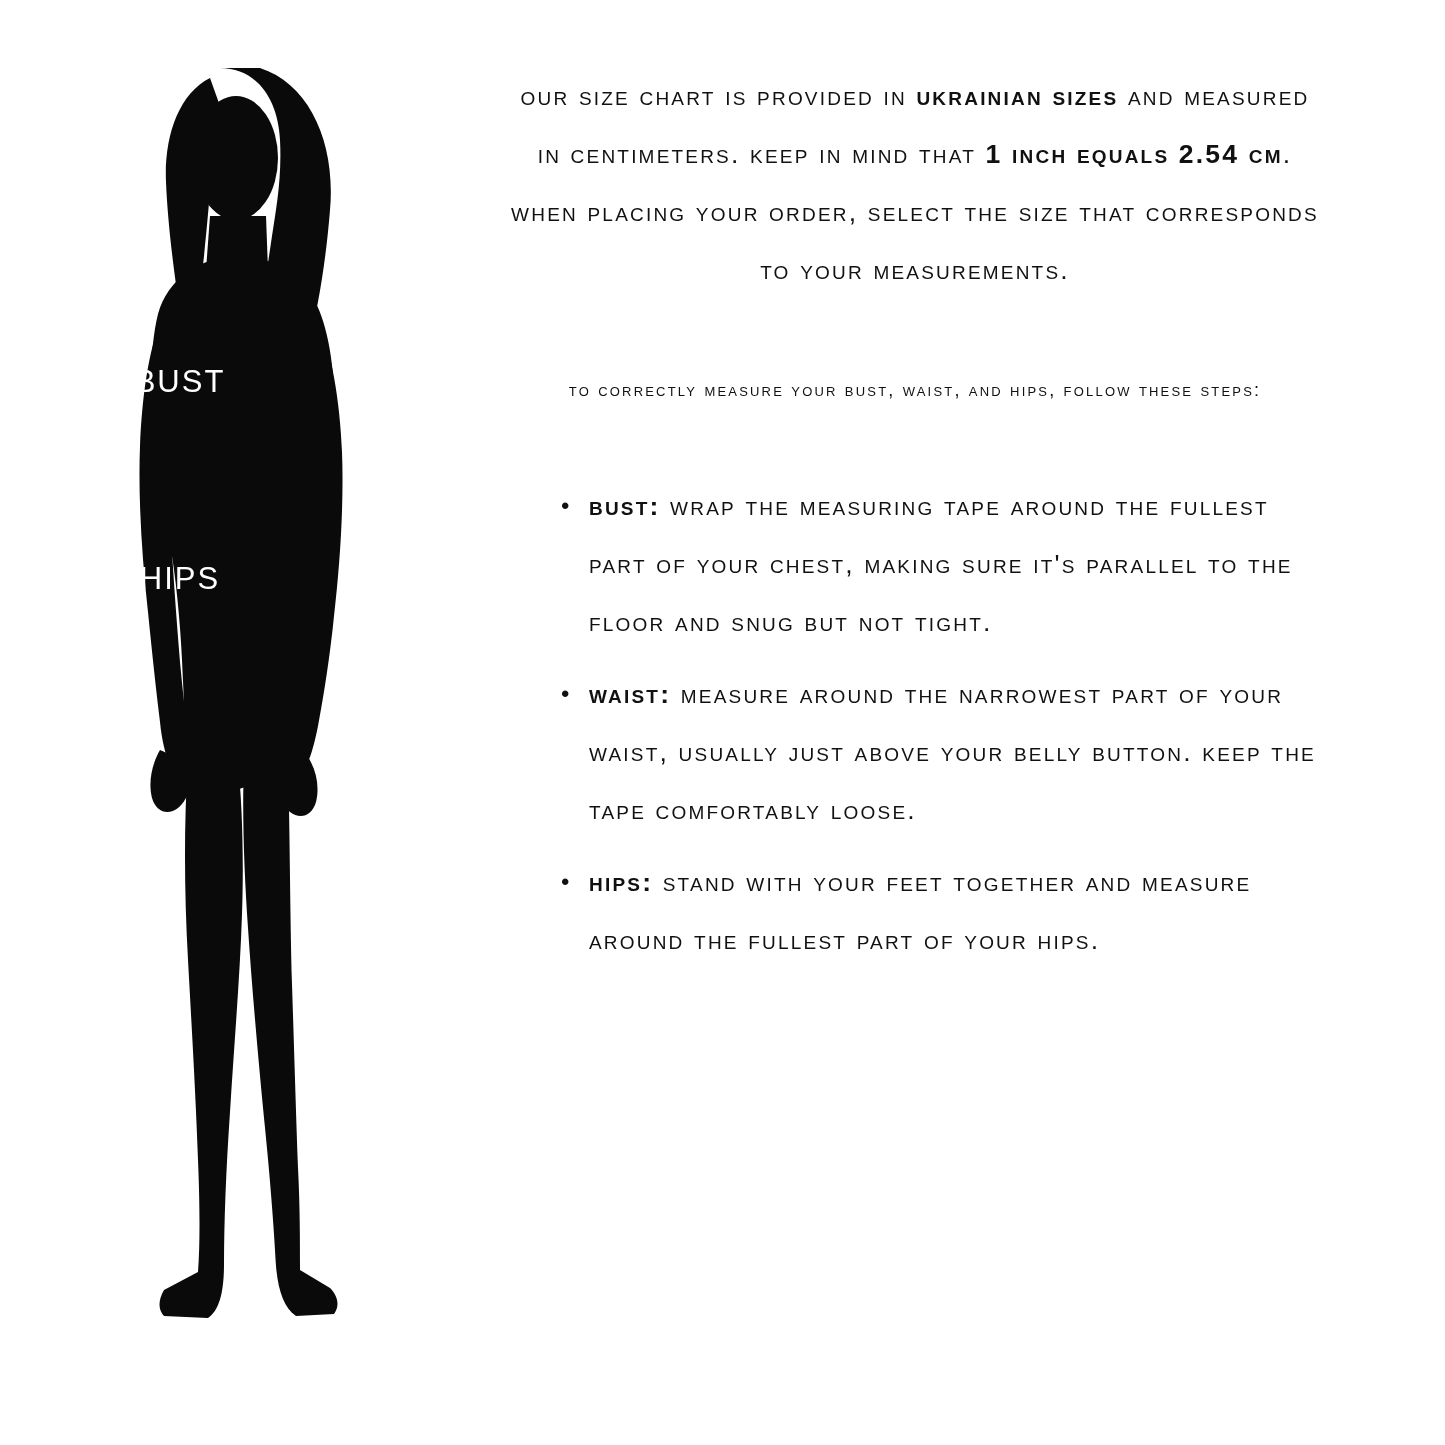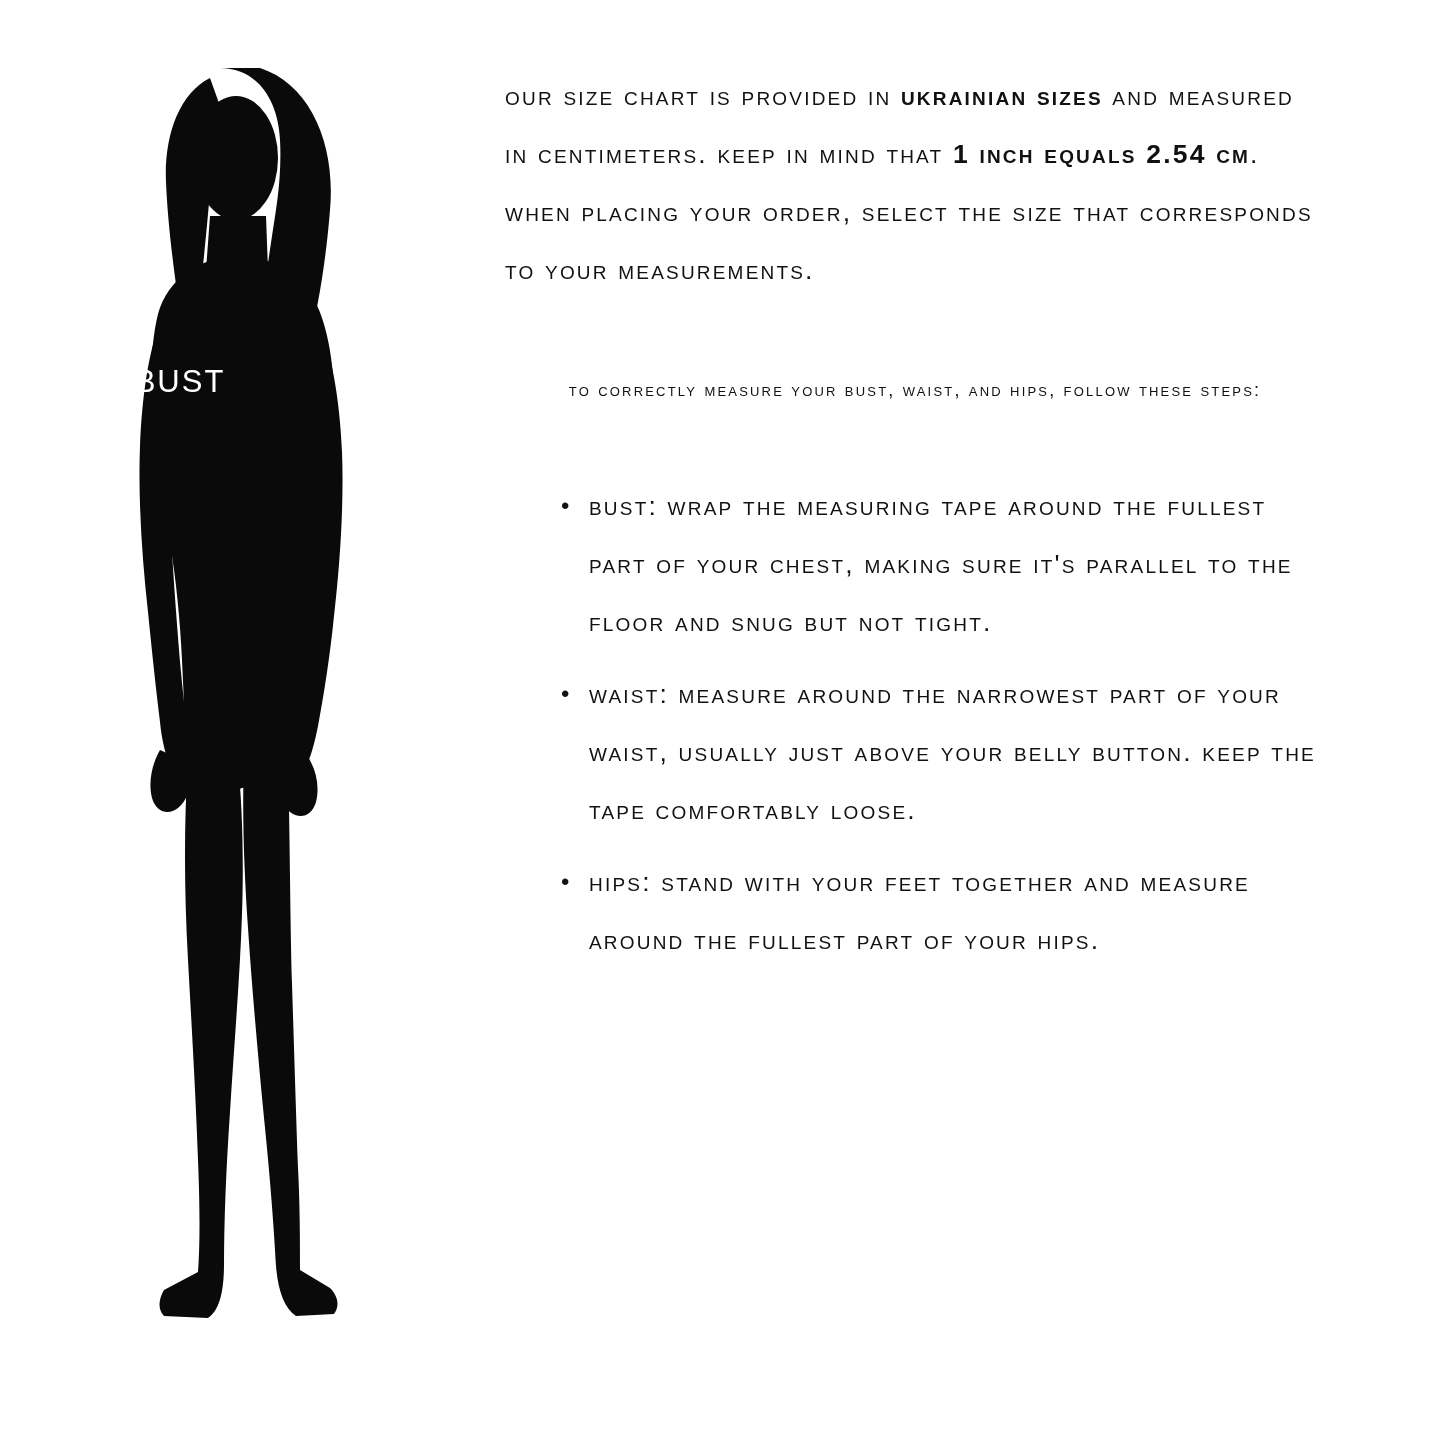--- a/index.html
+++ b/index.html
@@ -56,21 +56,21 @@
   .label-hips  { top: 561px; }
 
   
   .text-col {
     position: absolute;
     left: 505px;
     top: 40px;
     width: 820px;
   }
   .intro {
-    text-align: left;
+    text-align: center;
     font-size: 26.5px;
     line-height: 58px;
     letter-spacing: 2.2px;
     font-variant: small-caps;
     text-transform: lowercase;
     color: #111111;
   }
 
   .intro b { font-weight: bold; }
 
@@ -99,21 +99,21 @@
     margin-bottom: 14px;
     padding-left: 22px;
   }
   ul.steps li .bullet {
     position: absolute;
     left: -6px;
     top: 0;
     font-size: 24px;
     line-height: 58px;
   }
-  ul.steps li b { font-weight: normal; }
+  ul.steps li b { font-weight: bold; }
 </style>
 </head>
 <body>
 
 <div class="page">
 
   <div class="figure-col">
     <div class="silhouette">
       <svg viewBox="0 0 380 1330" xmlns="http://www.w3.org/2000/svg" aria-hidden="true">
         <g fill="#0a0a0a">
@@ -182,20 +182,21 @@
                    C218 1230 224 1248 236 1256
                    L274 1254 C280 1246 278 1236 270 1228
                    L240 1210 C240 1182 240 1146 238 1108
                    C236 1052 234 986 232 924
                    C230 856 230 772 228 704 Z"></path>
         </g>
       </svg>
     </div>
 
     <div class="figure-label label-bust">BUST</div>
+    <div class="figure-label label-hips">HIPS</div>
   </div>
 
   <div class="text-col">
 
     <p class="intro"><span>Our size chart is provided in </span><b>Ukrainian sizes</b><span> and measured in centimeters. Keep in mind that </span><b>1 inch equals 2.54 cm</b><span>. When placing your order, select the size that corresponds to your measurements.</span></p>
 
     <p class="steps-intro">To correctly measure your bust, waist, and hips, follow these steps:</p>
 
     <ul class="steps">
       <li>

